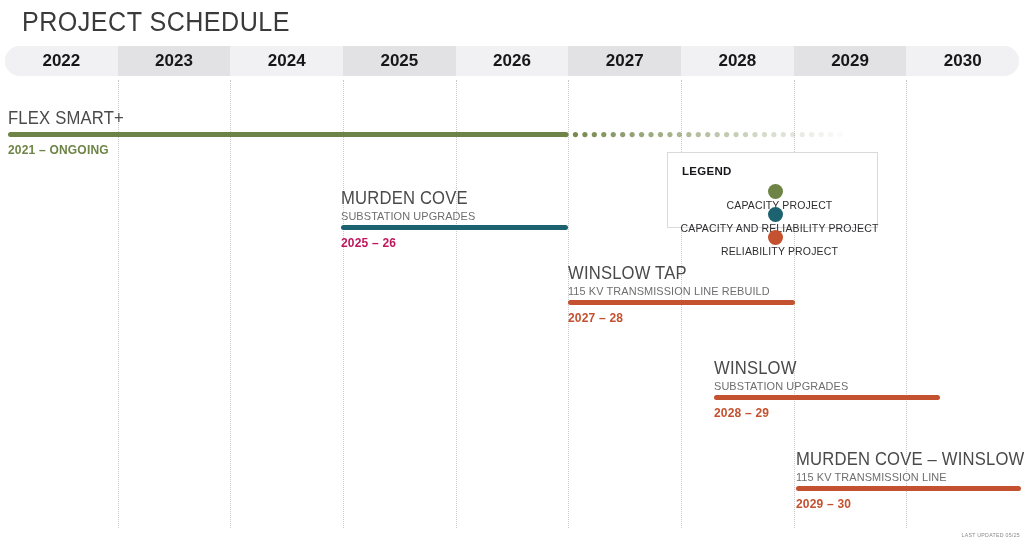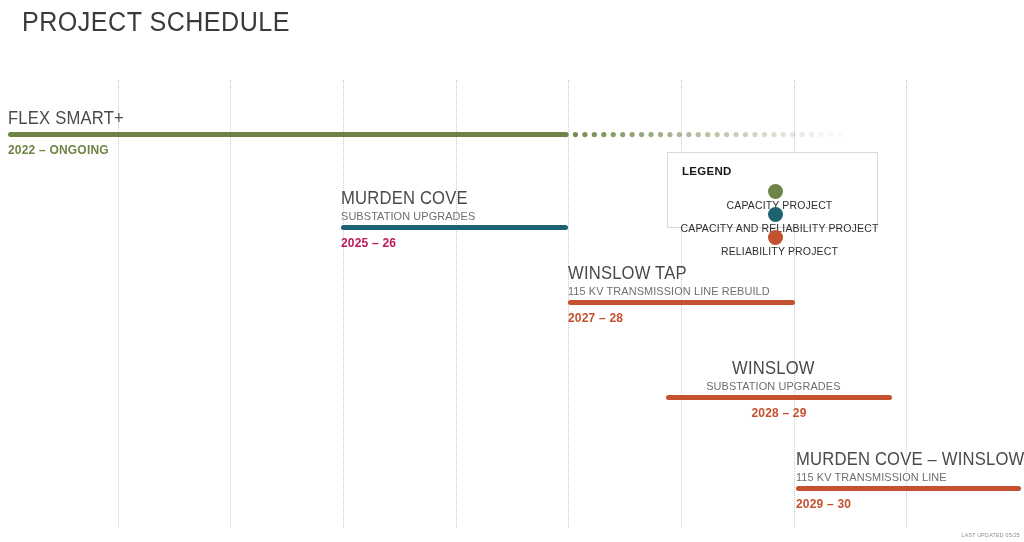--- a/index.html
+++ b/index.html
@@ -180,20 +180,31 @@
     font-family: "Liberation Sans", sans-serif;
   }
 </style>
 </head>
 <body>
 
 <div id="page">
 
   <div class="page-title">PROJECT SCHEDULE</div>
 
+  <div class="year-bar" id="year-bar">
+      <div class="year-cell shade-light">2022</div>
+      <div class="year-cell shade-dark">2023</div>
+      <div class="year-cell shade-light">2024</div>
+      <div class="year-cell shade-dark">2025</div>
+      <div class="year-cell shade-light">2026</div>
+      <div class="year-cell shade-dark">2027</div>
+      <div class="year-cell shade-light">2028</div>
+      <div class="year-cell shade-dark">2029</div>
+      <div class="year-cell shade-light">2030</div>
+    </div>
 
   <div class="gridlines" id="gridlines">
       <div class="gridline" style="left: 117.667px;"></div>
       <div class="gridline" style="left: 230.333px;"></div>
       <div class="gridline" style="left: 343px;"></div>
       <div class="gridline" style="left: 455.667px;"></div>
       <div class="gridline" style="left: 568.333px;"></div>
       <div class="gridline" style="left: 681px;"></div>
       <div class="gridline" style="left: 793.667px;"></div>
       <div class="gridline" style="left: 906.333px;"></div>
@@ -232,39 +243,39 @@
               <circle cx="220.31034482758622" cy="2.6" r="2.6" fill="#6e8446" opacity="0.227"></circle>
               <circle cx="229.75862068965517" cy="2.6" r="2.6" fill="#6e8446" opacity="0.194"></circle>
               <circle cx="239.20689655172413" cy="2.6" r="2.6" fill="#6e8446" opacity="0.161"></circle>
               <circle cx="248.6551724137931" cy="2.6" r="2.6" fill="#6e8446" opacity="0.128"></circle>
               <circle cx="258.1034482758621" cy="2.6" r="2.6" fill="#6e8446" opacity="0.096"></circle>
               <circle cx="267.55172413793105" cy="2.6" r="2.6" fill="#6e8446" opacity="0.063"></circle>
               <circle cx="277" cy="2.6" r="2.6" fill="#6e8446" opacity="0.030"></circle>
             </svg>
           </div>
         </div>
-        <div class="proj-dates" style="color: rgb(110, 132, 70);">2022 – ONGOING</div>
+        <div class="proj-dates" style="color: rgb(110, 132, 70);">2021 – ONGOING</div>
       </div>
       <div class="project" style="left: 341px; top: 188px;">
         <div class="proj-name">MURDEN COVE</div>
         <div class="proj-sub">SUBSTATION UPGRADES</div>
         <div class="proj-bar-wrap" style="width: 227px;">
           <div class="proj-bar" style="width: 227px; background: rgb(29, 98, 113);"></div>
         </div>
         <div class="proj-dates" style="color: #be185d;">2025 – 26</div>
       </div>
       <div class="project" style="left: 568px; top: 263px;">
         <div class="proj-name">WINSLOW TAP</div>
         <div class="proj-sub">115 KV TRANSMISSION LINE REBUILD</div>
         <div class="proj-bar-wrap" style="width: 227px;">
           <div class="proj-bar" style="width: 227px; background: rgb(196, 81, 47);"></div>
         </div>
         <div class="proj-dates" style="color: rgb(196, 81, 47);">2027 – 28</div>
       </div>
-      <div class="project" style="left: 666px; top: 358px; text-align: center;">
+      <div class="project" style="left: 714px; top: 358px;">
         <div class="proj-name">WINSLOW</div>
         <div class="proj-sub">SUBSTATION UPGRADES</div>
         <div class="proj-bar-wrap" style="width: 226px;">
           <div class="proj-bar" style="width: 226px; background: rgb(196, 81, 47);"></div>
         </div>
         <div class="proj-dates" style="color: rgb(196, 81, 47);">2028 – 29</div>
       </div>
       <div class="project" style="left: 796px; top: 449px;">
         <div class="proj-name">MURDEN COVE – WINSLOW</div>
         <div class="proj-sub">115 KV TRANSMISSION LINE</div>

